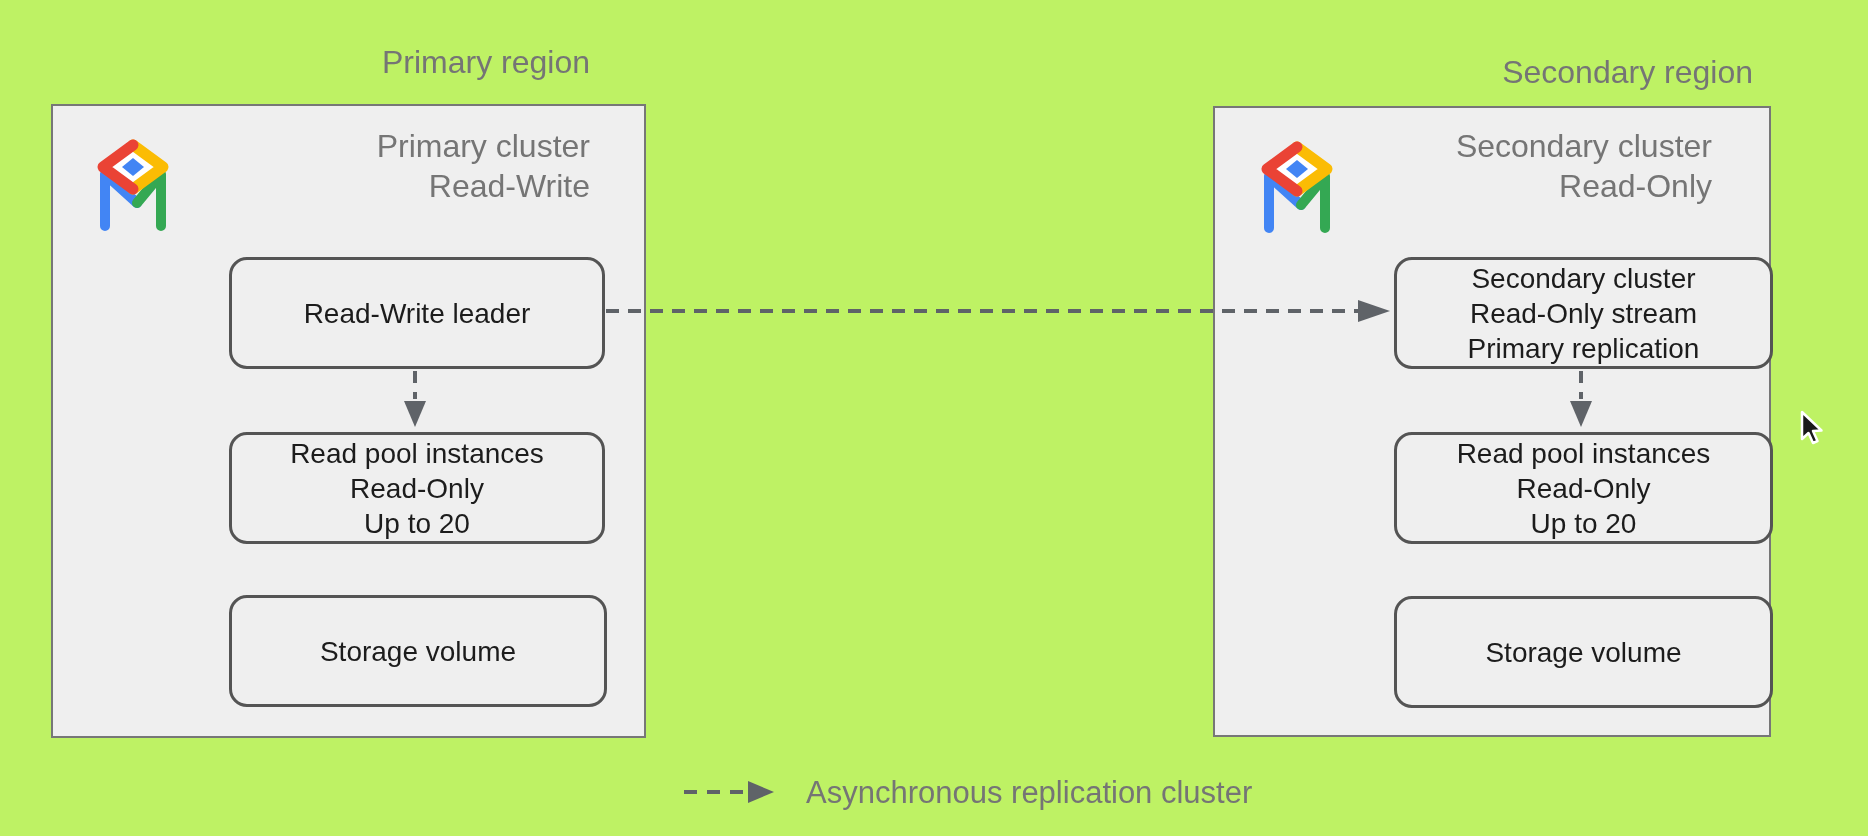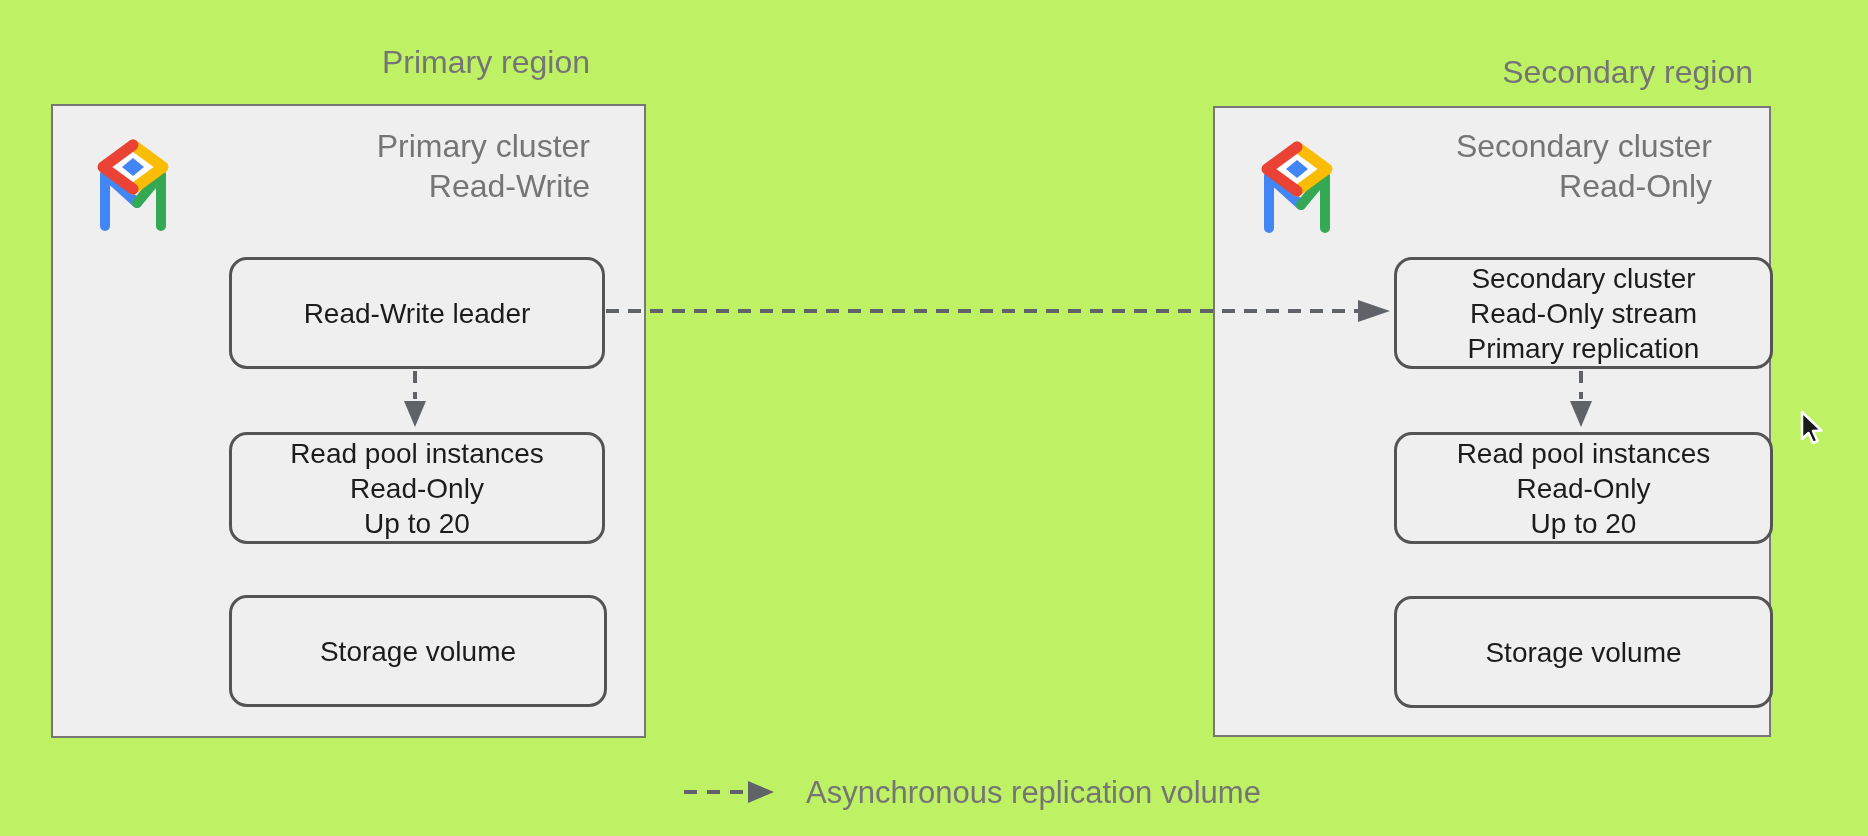--- a/index.html
+++ b/index.html
@@ -163,15 +163,15 @@
     <g>
       <line x1="684" y1="792" x2="746" y2="792" stroke="#5f6368" stroke-width="4" stroke-dasharray="13 10"></line>
       <polygon points="748,781 774,792 748,803" fill="#5f6368"></polygon>
     </g>
 
     <g transform="translate(1802,412)">
       <path d="M0 0 L0 27 L6.5 21 L11 31 L15.5 29 L11 19 L19.5 18.5 Z" fill="#1a1a1a" stroke="#ffffff" stroke-width="2.5" stroke-linejoin="round"></path>
     </g>
   </svg>
 
-  <div class="legend-label">Asynchronous replication volume</div>
+  <div class="legend-label">Asynchronous replication cluster</div>
 
 </div>
 
 </body></html>

